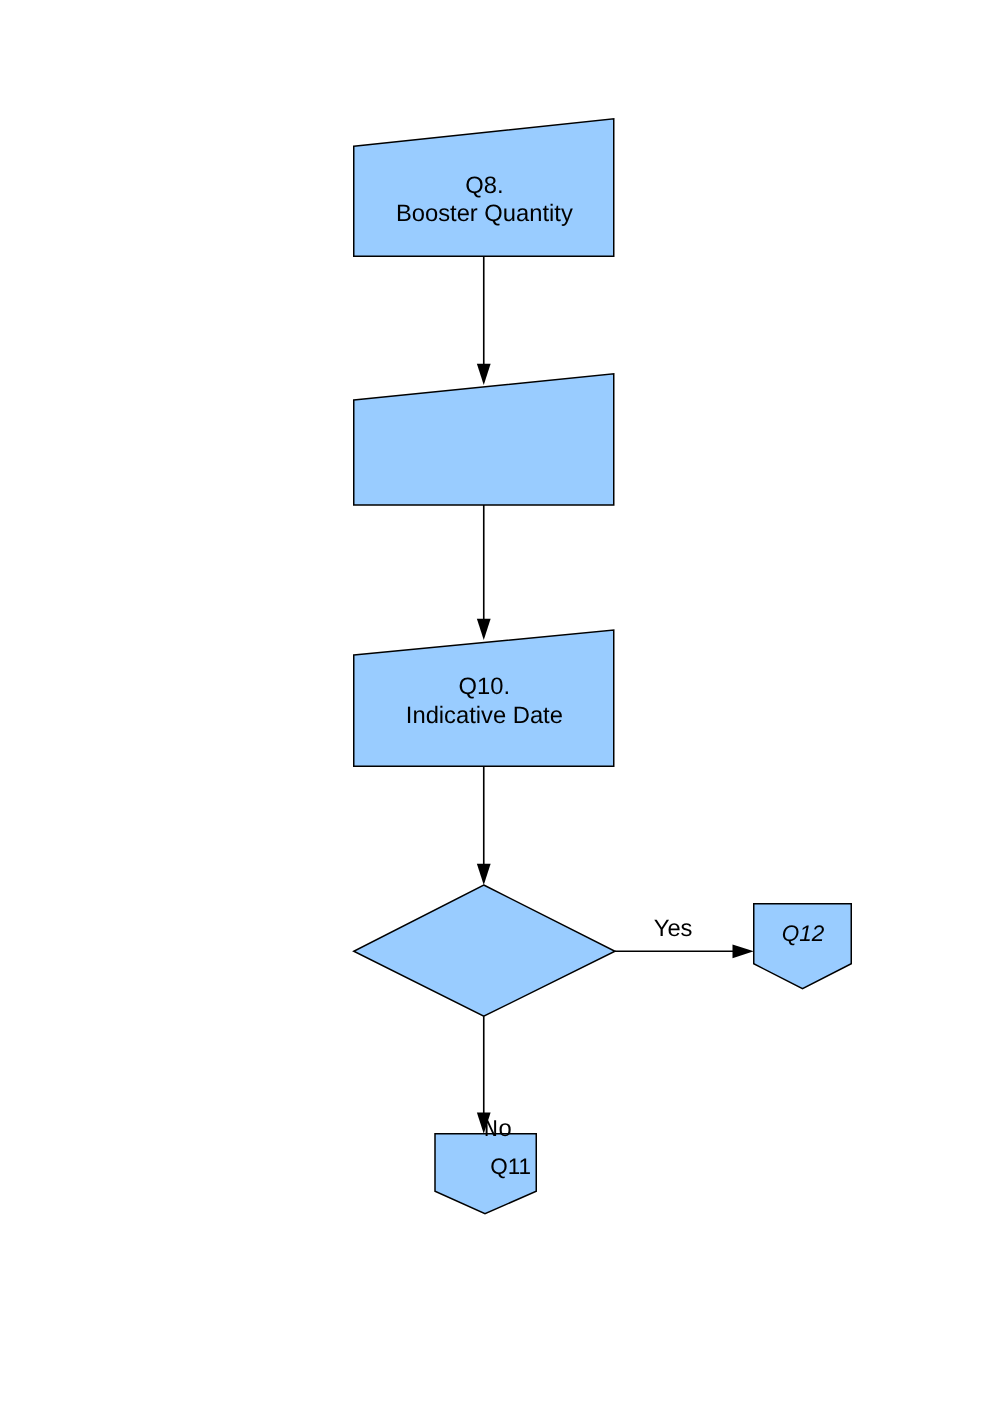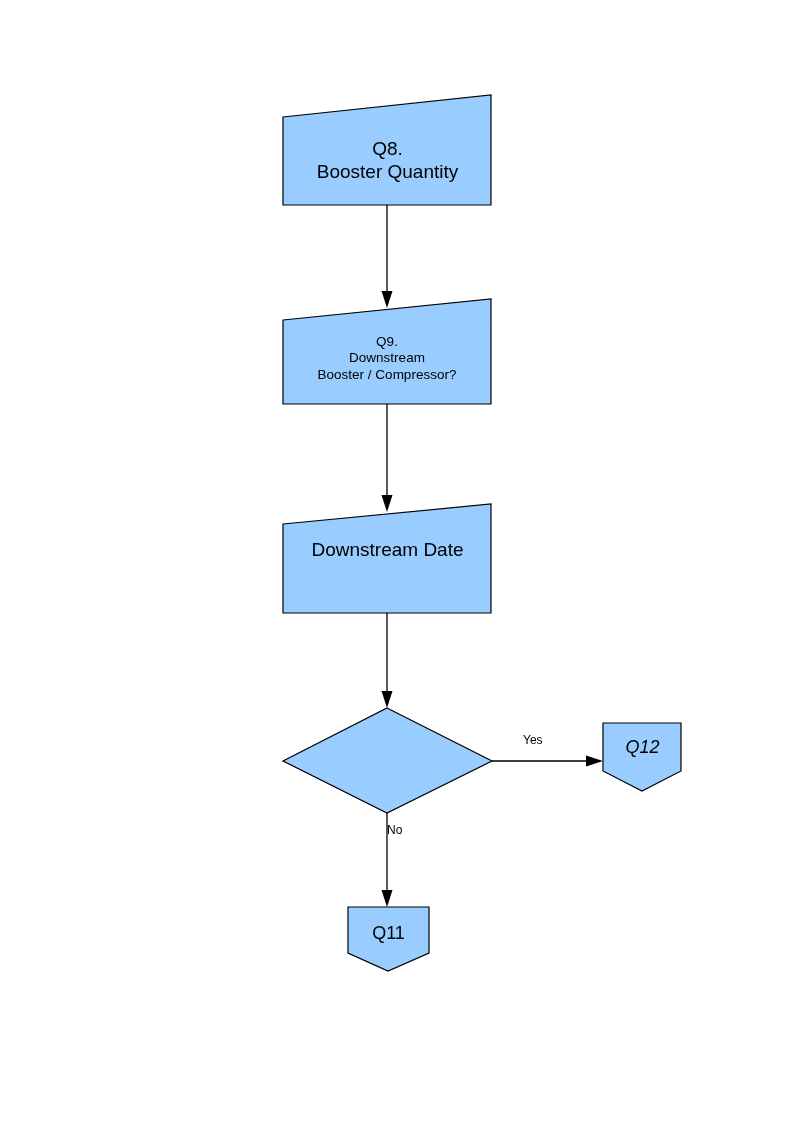--- a/index.html
+++ b/index.html
@@ -48,21 +48,21 @@
     text-align: center;
     line-height: 1.22;
     color: #000000;
     white-space: nowrap;
     pointer-events: none;
     font-family: "Liberation Sans", sans-serif;
   }
   .edge-label {
     position: absolute;
     color: #000000;
-    font-size: 12px;
+    font-size: 19px;
     white-space: nowrap;
     font-family: "Liberation Sans", sans-serif;
   }
   
   .t-q8 {
     left: 283px; top: 137px; width: 209px;
     font-size: 19px;
   }
   .t-q9 {
     left: 281px; top: 334px; width: 212px;
@@ -72,28 +72,29 @@
     left: 283px; top: 538px; width: 209px;
     font-size: 19px;
   }
   .t-decision {
     left: 300px; top: 738px; width: 175px;
     font-size: 16px;
   }
   .t-q11 {
     left: 348px; top: 923px; width: 81px;
     font-size: 18px;
+    padding-left: 20px;
   }
   .t-q12 {
     left: 603px; top: 737px; width: 79px;
     font-size: 18px;
     font-style: italic;
   }
   .l-yes { left: 523px; top: 733px; }
-  .l-no  { left: 387px; top: 823px; }
+  .l-no  { left: 387px; top: 893px; font-family: Liberation Mono, monospace; }
 </style>
 </head>
 <body>
 
 <div id="flowchart-canvas" style="background: rgb(255, 255, 255);">
 
   <svg id="flow-svg" viewBox="0 0 794 1123">
 
     <polygon class="node-shape" fill="#99CCFF" points="283,117 491,95 491,205 283,205" stroke="#000000"></polygon>
 
@@ -122,28 +123,24 @@
     <line class="connector-line" x1="387" y1="813" x2="387" y2="896" stroke="#000000"></line>
     <polygon class="arrow-head" points="387,907 381.5,890 392.5,890" fill="#000000"></polygon>
 
   </svg>
 
   <div class="node-text t-q8">
     <div>Q8.</div>
     <div>Booster Quantity</div>
   </div>
 
-  <div class="node-text t-q9">
-    <div>Q9.</div>
-    <div>Downstream</div>
-    <div>Booster / Compressor?</div>
-  </div>
 
   <div class="node-text t-q10">
-    <div>Downstream Date</div>
+    <div>Q10.</div>
+    <div>Indicative Date</div>
   </div>
 
 
   <div class="node-text t-q11">
     <div>Q11</div>
   </div>
 
   <div class="node-text t-q12">
     <div>Q12</div>
   </div>

